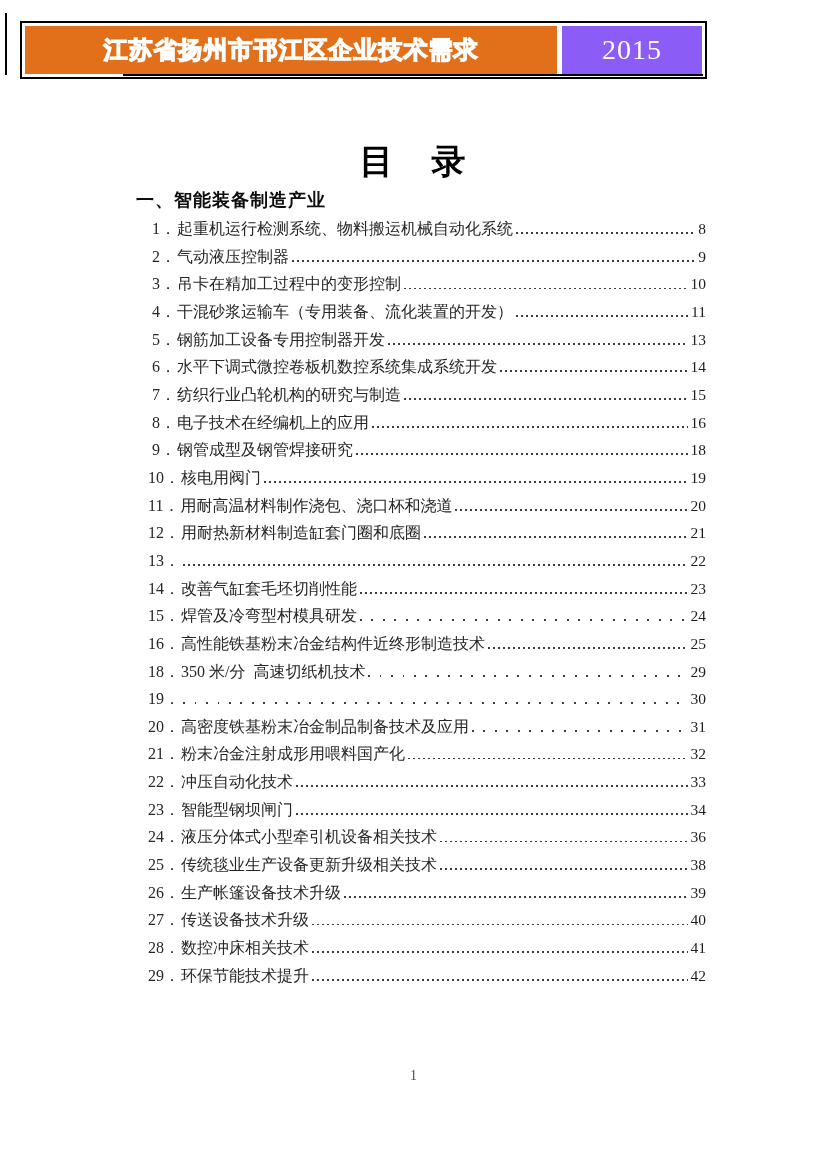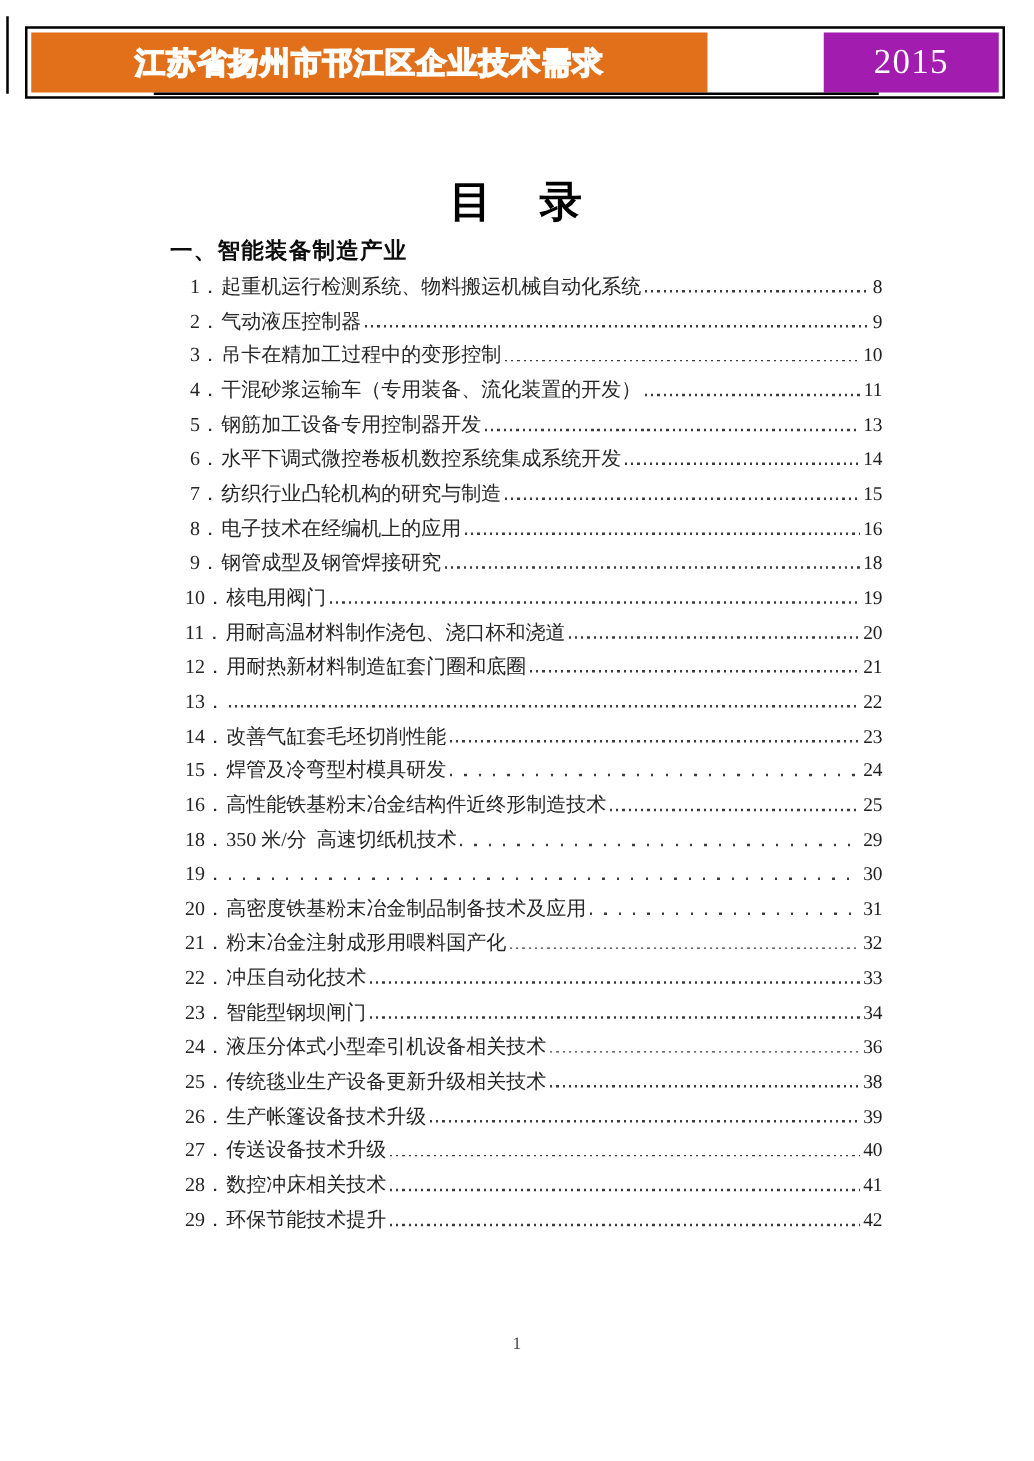--- a/index.html
+++ b/index.html
@@ -3,23 +3,23 @@
 <meta charset="utf-8">
 <style>
   html,body{margin:0;padding:0;background:#ffffff;}
   body{
     width:827px;height:1169px;position:relative;overflow:hidden;
     font-family:"Liberation Serif","DejaVu Serif",serif;color:#262626;
   }
   
   .page-edge-mark{position:absolute;left:5px;top:13px;width:2px;height:62px;background:#000;}
   .header-wrap{
-    position:absolute;left:20px;top:21px;width:784px;height:58px;
+    position:absolute;left:20px;top:21px;width:687px;height:58px;
     border:2px solid #000;background:#fff;box-sizing:border-box;
-    padding:3px;display:flex;gap:44px;
+    padding:3px;display:flex;
   }
   .banner-cell{
     flex:1;display:flex;align-items:center;justify-content:center;
     overflow:hidden;
   }
   .cell-gap{width:5px;background:#fff;}
   .year-cell{
     width:140px;display:flex;align-items:center;justify-content:center;
   }
   .banner-text{
@@ -72,21 +72,21 @@
 </head>
 <body>
 
 <div class="page-edge-mark"></div>
 
 <div class="header-wrap">
   <div class="banner-cell" style="background: rgb(226, 112, 26);">
     <span class="banner-text" style="color: rgb(226, 112, 26);">江苏省扬州市邗江区企业技术需求</span>
   </div>
   <div class="cell-gap"></div>
-  <div class="year-cell" style="background: #a21caf;">
+  <div class="year-cell" style="background: #8b5cf6;">
     <span class="year-text">2015</span>
   </div>
 </div>
 <div class="header-underline"></div>
 
 <div class="doc-title">目　录</div>
 
 <div class="section-heading">一、智能装备制造产业</div>
 
 <div class="toc">

